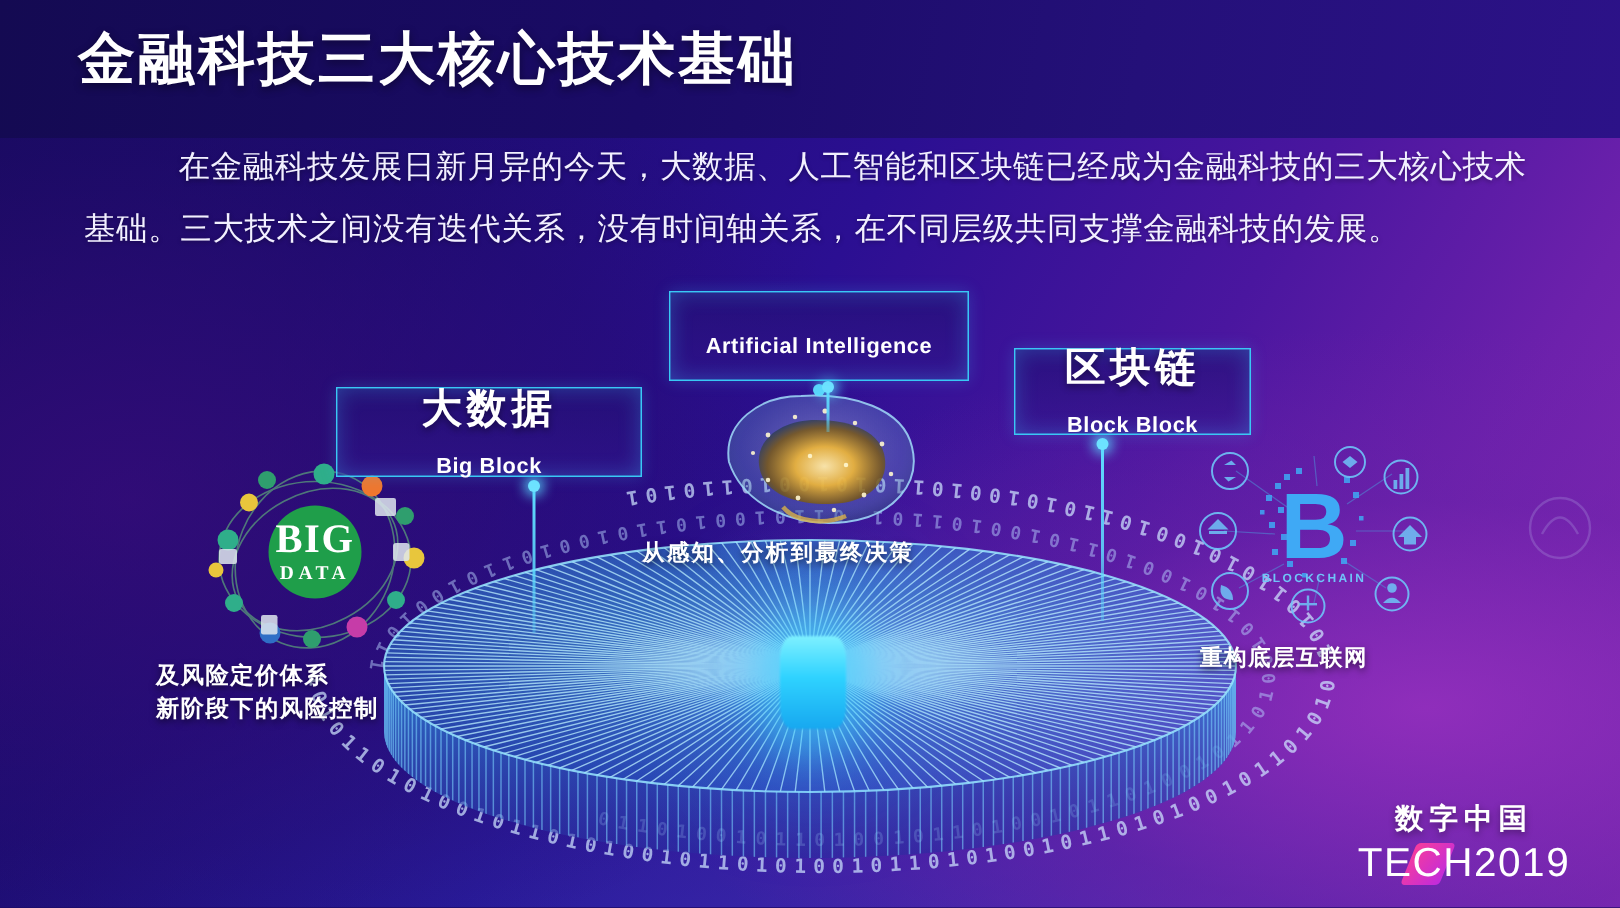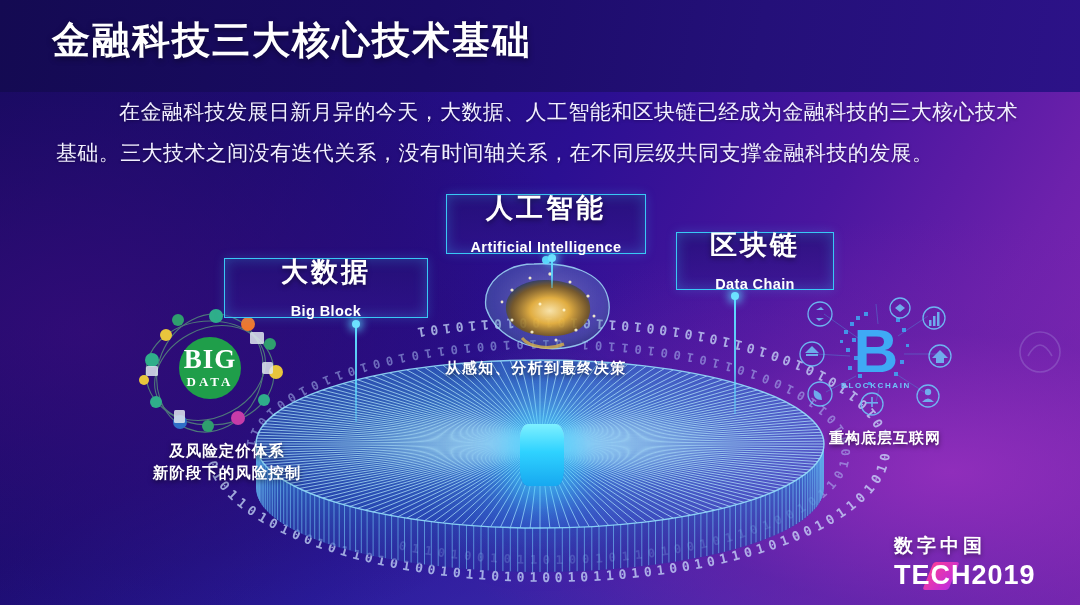--- a/index.html
+++ b/index.html
@@ -79,22 +79,22 @@
     box-shadow:0 0 8px 3px rgba(90,220,255,0.75); }
 
   #conn-bigdata { left:355px; top:324px; height:98px; }
   #dot-bigdata  { left:352px; top:320px; }
   #conn-ai      { left:551px; top:258px; height:30px; }
   #dot-ai       { left:548px; top:254px; }
   #conn-block   { left:734px; top:296px; height:118px; }
   #dot-block    { left:731px; top:292px; }
 
   
-  .cap { position:absolute; color:#ffffff; font-weight:bold; text-align:center;
-         text-shadow:0 2px 5px rgba(0,0,0,.55); line-height:1.45;font-family:Liberation Serif, serif; }
+  .cap { position:absolute; color:#ffffff; font-weight:bold; 
+         text-shadow:0 2px 5px rgba(0,0,0,.55); line-height:1.45; }
   #cap-bigdata { left:104px; top:440px; width:246px; font-size:15.5px; letter-spacing:1px; }
   #cap-ai      { left:428px; top:358px; width:216px; font-size:15px; letter-spacing:1.5px; }
   #cap-block   { left:800px; top:392px; width:170px; font-size:15px; letter-spacing:1px;margin-top:36px; }
 
   
   #gfx-bigdata { position:absolute; left:130px; top:310px; width:160px; height:126px; }
   #gfx-bigdata svg { width:100%; height:100%; overflow:visible; }
   .bdtext-big { font-family:"Liberation Serif","DejaVu Serif",serif; font-weight:bold; fill:#ffffff; font-size:27px; letter-spacing:1px;}
   .bdtext-sm  { font-family:"Liberation Serif","DejaVu Serif",serif; font-weight:bold; fill:#ffffff; font-size:13px; letter-spacing:3px;}
 
@@ -102,23 +102,23 @@
   #gfx-brain { position:absolute; left:472px; top:256px; width:148px; height:104px; }
   #gfx-brain svg { width:100%; height:100%; overflow:visible; }
 
   
   #gfx-block { position:absolute; left:792px; top:298px; width:166px; height:114px; }
   #gfx-block svg { width:100%; height:100%; overflow:visible; }
   .bc-b { font-family:"Liberation Sans","DejaVu Sans",sans-serif; font-weight:bold; fill:#3fa9f5; font-size:62px; }
   .bc-w { font-family:"Liberation Sans","DejaVu Sans",sans-serif; font-weight:bold; fill:#6fc4f8; font-size:8px; letter-spacing:1.6px;}
 
   
-  #logo { position:absolute; right:22px; bottom:14px; width:164px; color:#fff; }
+  #logo { position:absolute; right:22px; bottom:14px; width:164px; text-align:center; color:#fff; }
   #logo .l1 { font-size:19px; font-weight:bold; letter-spacing:4px; text-shadow:0 2px 5px rgba(0,0,0,.4); }
-  #logo .l2 { font-size:27px; font-weight:bold; letter-spacing:1px; margin-top:1px; position:relative; display:inline-block; }
+  #logo .l2 { font-size:27px; font-weight:normal; letter-spacing:1px; margin-top:1px; position:relative; display:inline-block; }
   #logo .l2 .slash { position:absolute; left:34px; top:2px; width:26px; height:28px;
       background:linear-gradient(115deg,#ff3d9a 0%, #c42be0 100%); transform:skewX(-22deg); opacity:.95; border-radius:3px;}
   #logo .l2 .txt { position:relative; z-index:2; }
   #logo .l3 { font-size:18px; font-weight:bold; letter-spacing:4px; margin-top:-2px; padding-left:40px; text-shadow:0 2px 5px rgba(0,0,0,.4);}
 
   
   #watermark { position:absolute; right:18px; top:330px; width:44px; height:44px; opacity:.18; }
 </style>
 </head>
 <body>
@@ -621,27 +621,26 @@
   <div class="conn-dot" id="dot-ai"></div>
   <div class="conn" id="conn-block"></div>
   <div class="conn-dot" id="dot-block"></div>
 
   <div class="lbox" id="box-bigdata">
     <span class="cn">大数据</span>
     <span class="en">Big Block</span>
   </div>
 
   <div class="lbox" id="box-ai">
-    <span class="cn">人工智能</span>
     <span class="en">Artificial Intelligence</span>
   </div>
 
   <div class="lbox" id="box-block">
     <span class="cn">区块链</span>
-    <span class="en">Data Chain</span>
+    <span class="en">Block Block</span>
   </div>
 
   <div class="cap" id="cap-bigdata">
     <div>及风险定价体系</div>
     <div>新阶段下的风险控制</div>
   </div>
   <div class="cap" id="cap-ai">从感知、分析到最终决策</div>
   <div class="cap" id="cap-block">重构底层互联网</div>
 
   <svg id="watermark" viewBox="0 0 44 44">

